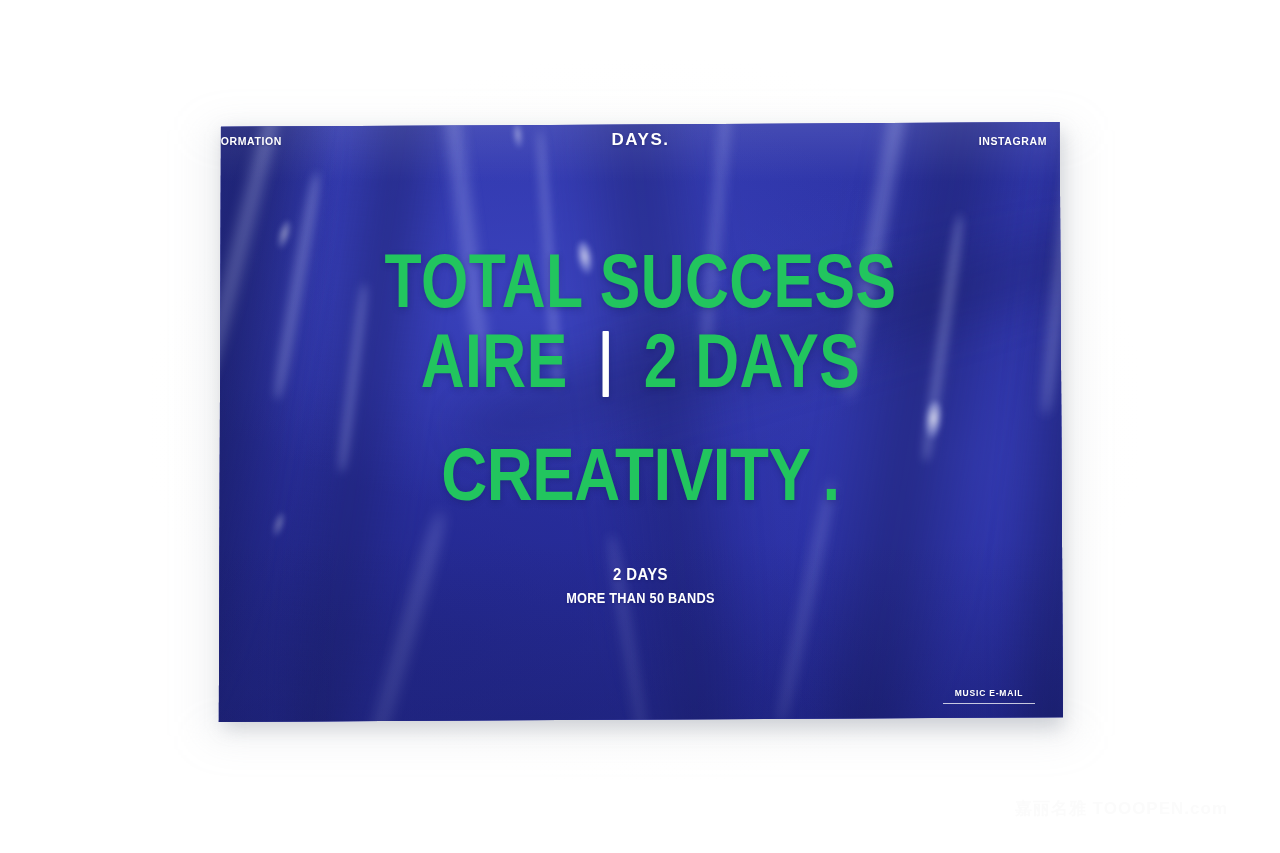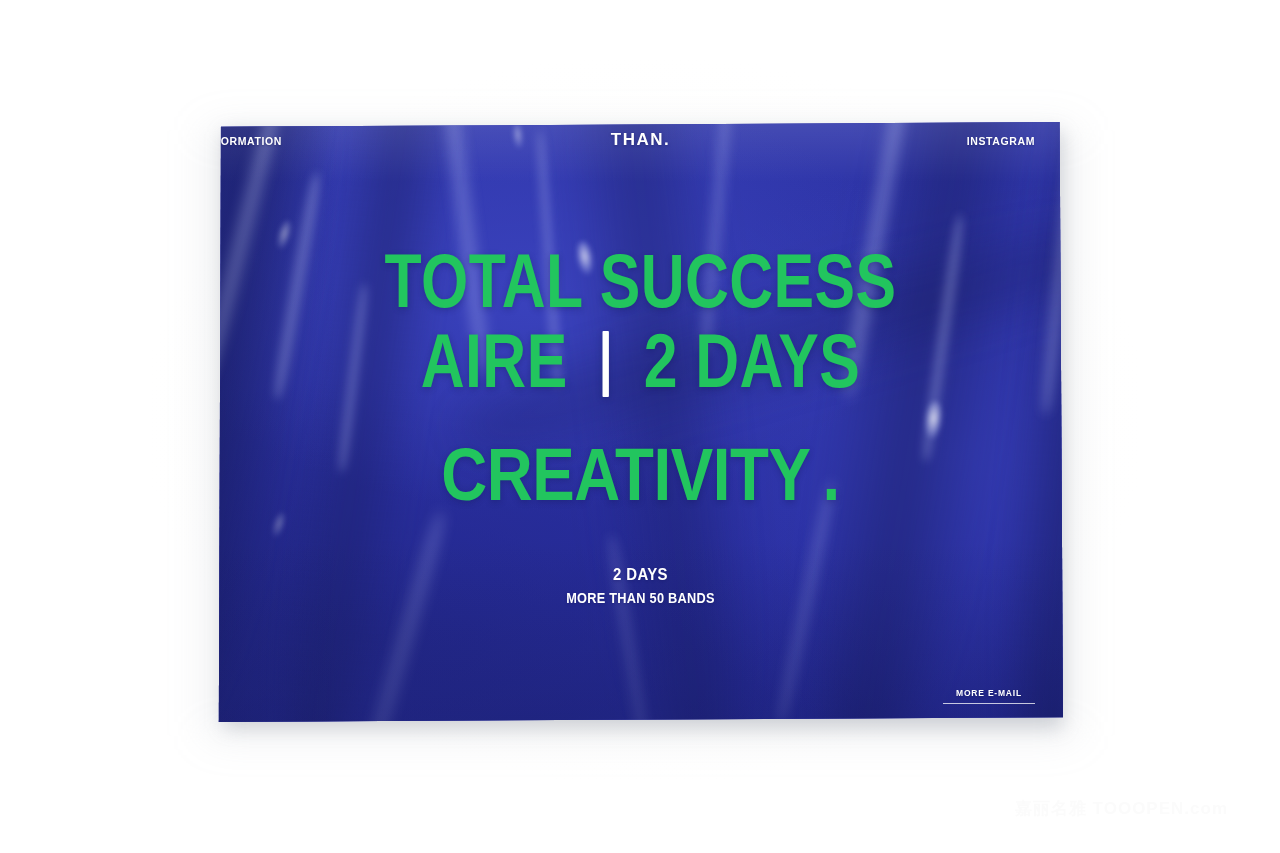--- a/index.html
+++ b/index.html
@@ -214,21 +214,21 @@
     font-weight: 700;
     letter-spacing: 0.6px;
     font-family: "Liberation Sans", sans-serif;
     white-space: nowrap;
     text-shadow: 0 1px 2px rgba(15,18,70,0.35);
   }
   .nav-information {
     left: -16px; 
   }
   .nav-instagram {
-    right: 28px;
+    right: 16px;
   }
   .nav-logo {
     position: absolute;
     left: 50%;
     top: 8px;
     transform: translateX(-50%);
     color: #ffffff;
     font-size: 17px;
     font-weight: 700;
     letter-spacing: 1.5px;
@@ -402,21 +402,21 @@
       </div>
 
       <div class="top-sheen"></div>
       <div class="left-vignette"></div>
       <div class="bottom-vignette"></div>
 
       <div id="poster-content">
 
         <div class="nav">
           <div class="nav-link nav-information">INFORMATION</div>
-          <div class="nav-logo">THAN.</div>
+          <div class="nav-logo">DAYS.</div>
           <div class="nav-link nav-instagram">INSTAGRAM</div>
         </div>
 
         <div class="headline">
           <div class="headline-line line-1">TOTAL SUCCESS</div>
 
           <div class="headline-line line-2">
             <span>AIRE</span>
             <span class="divider-bar"></span>
             <span>2 DAYS</span>
@@ -428,21 +428,21 @@
         </div>
 
         <div class="stats">
           <div class="stat">
             <div class="stat-value">2 DAYS</div>
             <div class="stat-label">MORE THAN 50 BANDS</div>
           </div>
         </div>
 
         <div class="email-field">
-          <div class="email-label">MORE E-MAIL</div>
+          <div class="email-label">MUSIC E-MAIL</div>
           <div class="email-underline"></div>
         </div>
 
       </div>
     </div>
   </div>
 
   <div class="watermark">嘉丽名雅 TOOOPEN.com</div>
 
 </div>

